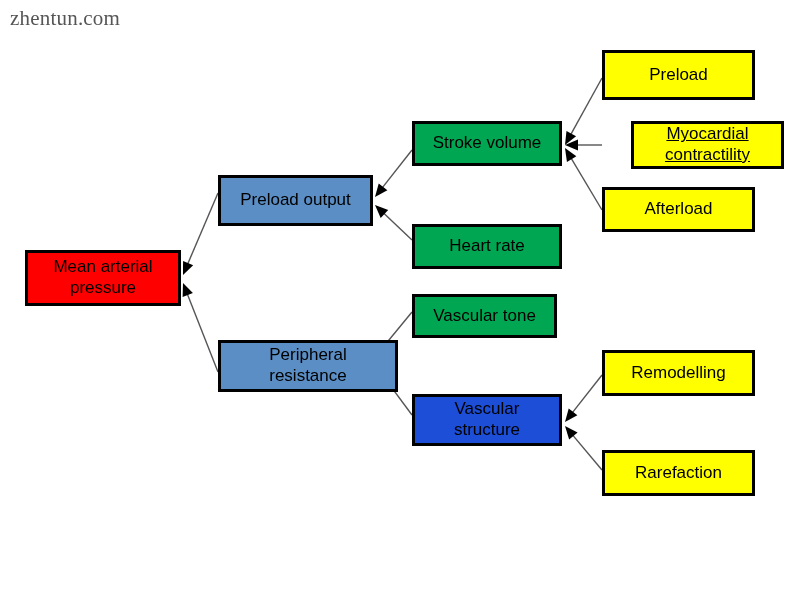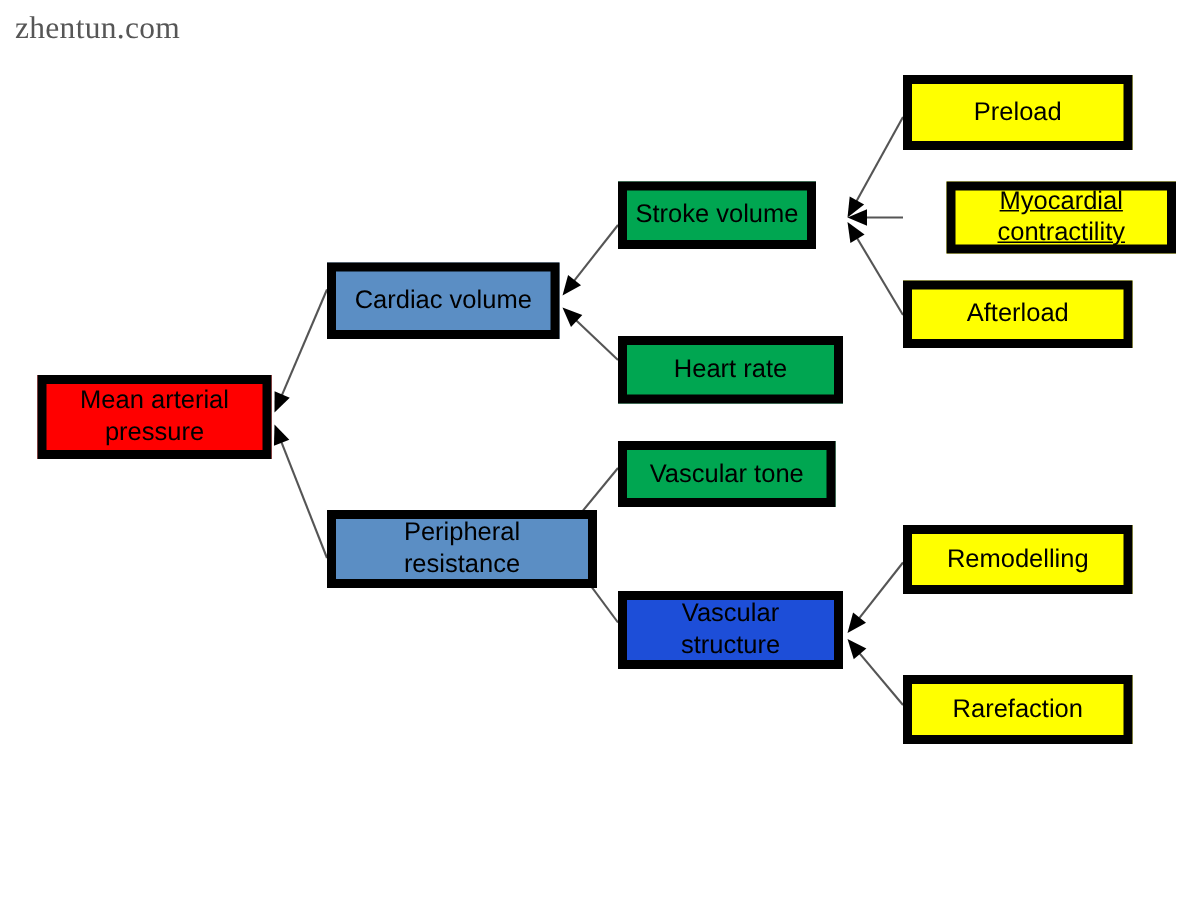--- a/index.html
+++ b/index.html
@@ -32,21 +32,21 @@
     top: 6px;
     font-family: "Liberation Serif", serif;
     font-size: 21px;
     color: #565656;
     letter-spacing: 0.2px;
     white-space: nowrap;
   }
   .node {
     position: absolute;
     box-sizing: border-box;
-    border: 6px solid #22c55e;
+    border: 3px solid #22c55e;
     display: flex;
     align-items: center;
     justify-content: center;
     text-align: center;
     font-family: "Liberation Sans", sans-serif;
     font-size: 17px;
     line-height: 1.22;
     color: #000000;
     white-space: pre-line;
     z-index: 3;
@@ -84,24 +84,24 @@
       <polygon points="565,148 576.3848668322147,156.34474728273645 566.9390284142459,161.98177988700823" fill="#000000"></polygon>
       <line x1="602" y1="375" x2="571.8041556696439" y2="413.3568833385605" stroke="#555555" stroke-width="1.4"></line>
       <polygon points="565,422 568.7197165515867,408.38332974711324 577.3628332130262,415.18748541675706" fill="#000000"></polygon>
       <line x1="602" y1="470" x2="572.0795992946258" y2="434.4189829449604" stroke="#555555" stroke-width="1.4"></line>
       <polygon points="565,426 577.5762906388561,432.40990746945846 569.1573076938957,439.4895067640843" fill="#000000"></polygon>
     </svg>
 
   <div id="node-layer">
       <div class="node red" style="left: 25px; top: 250px; width: 156px; height: 56px; background: rgb(255, 0, 0); border-color: rgb(0, 0, 0);"><span>Mean arterial
 pressure</span></div>
-      <div class="node blue" style="left: 218px; top: 175px; width: 155px; height: 51px; background: rgb(91, 142, 196); border-color: rgb(0, 0, 0);"><span>Cardiac volume</span></div>
+      <div class="node blue" style="left: 218px; top: 175px; width: 155px; height: 51px; background: rgb(91, 142, 196); border-color: rgb(0, 0, 0);"><span>Preload output</span></div>
       <div class="node blue" style="left: 218px; top: 340px; width: 180px; height: 52px; background: rgb(91, 142, 196); border-color: rgb(0, 0, 0);"><span>Peripheral
 resistance</span></div>
-      <div class="node green" style="left: 412px; top: 121px; width: 132px; height: 45px; background: rgb(0, 166, 81); border-color: rgb(0, 0, 0);"><span>Stroke volume</span></div>
+      <div class="node green" style="left: 412px; top: 121px; width: 150px; height: 45px; background: rgb(0, 166, 81); border-color: rgb(0, 0, 0);"><span>Stroke volume</span></div>
       <div class="node green" style="left: 412px; top: 224px; width: 150px; height: 45px; background: rgb(0, 166, 81); border-color: rgb(0, 0, 0);"><span>Heart  rate</span></div>
       <div class="node green" style="left: 412px; top: 294px; width: 145px; height: 44px; background: rgb(0, 166, 81); border-color: rgb(0, 0, 0);"><span>Vascular  tone</span></div>
       <div class="node green" style="left: 412px; top: 394px; width: 150px; height: 52px; background: #1d4ed8; border-color: rgb(0, 0, 0);"><span>Vascular
 structure</span></div>
       <div class="node yellow" style="left: 602px; top: 50px; width: 153px; height: 50px; background: rgb(255, 255, 0); border-color: rgb(0, 0, 0);"><span>Preload</span></div>
       <div class="node yellow" style="left: 631px; top: 121px; width: 153px; height: 48px; background: rgb(255, 255, 0); border-color: rgb(0, 0, 0); text-decoration: underline;"><span>Myocardial
 contractility</span></div>
       <div class="node yellow" style="left: 602px; top: 187px; width: 153px; height: 45px; background: rgb(255, 255, 0); border-color: rgb(0, 0, 0);"><span>Afterload</span></div>
       <div class="node yellow" style="left: 602px; top: 350px; width: 153px; height: 46px; background: rgb(255, 255, 0); border-color: rgb(0, 0, 0);"><span>Remodelling</span></div>
       <div class="node yellow" style="left: 602px; top: 450px; width: 153px; height: 46px; background: rgb(255, 255, 0); border-color: rgb(0, 0, 0);"><span>Rarefaction</span></div>

